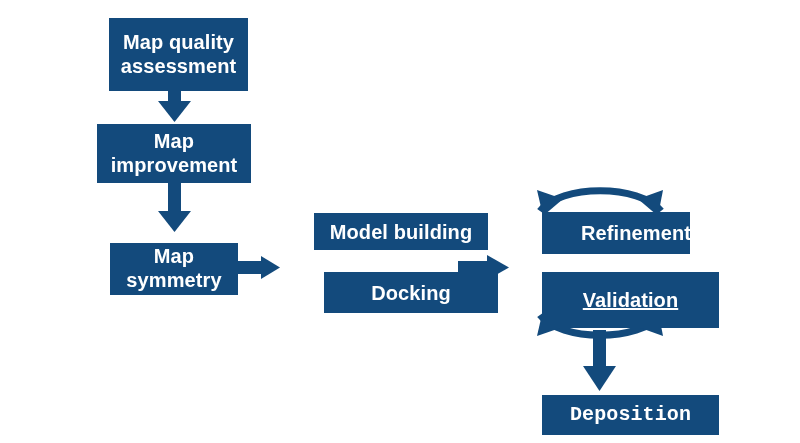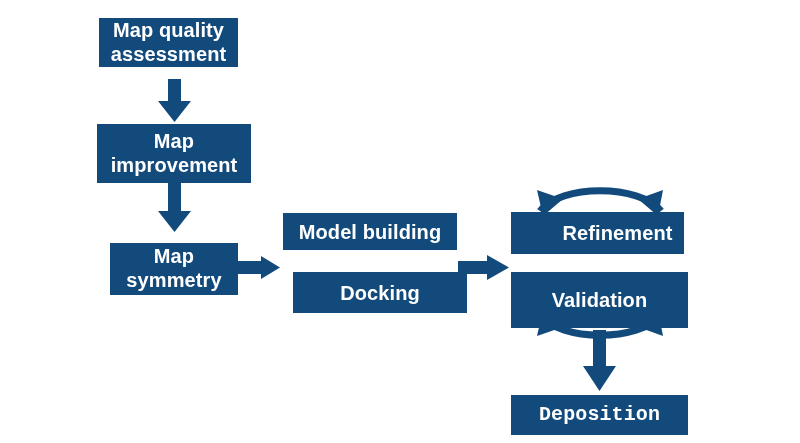--- a/index.html
+++ b/index.html
@@ -23,29 +23,29 @@
     align-items: center;
     justify-content: center;
     text-align: center;
     line-height: 1.18;
     font-size: 20px;
     font-weight: 600;
     letter-spacing: 0.1px;
     box-sizing: border-box;
     white-space: pre-line;
   }
-  .node.single { line-height: 1.1; }
+  .node.single { line-height: 1.1; margin-left: 31px; }
 
-  #n-map-quality     { left:99px; top:18px;  width:139px; height:49px;  font-size: 20px; }
+  #n-map-quality     { left:109px; top:18px;  width:139px; height:73px;  font-size: 20px; }
   #n-map-improvement { left:97px;  top:124px; width:154px; height:59px; font-size: 20px; }
   #n-map-symmetry    { left:110px; top:243px; width:128px; height:52px; font-size: 20px; }
   #n-model-building  { left:283px; top:213px; width:174px; height:37px; font-size: 20px; }
   #n-docking         { left:293px; top:272px; width:174px; height:41px; font-size: 20px; }
-  #n-refinement      { left:511px; top:212px; width:173px; height:42px; font-size: 20px; padding-left: 40px; }
-  #n-validation      { left:511px; top:272px; width:177px; height:56px; font-size: 20px; }
+  #n-refinement      { left:511px; top:212px; width:148px; height:42px; font-size: 20px; padding-left: 40px; }
+  #n-validation      { left:511px; top:272px; width:177px; height:56px; font-size: 20px; text-decoration: underline; }
   #n-deposition      { left:511px; top:395px; width:177px; height:40px; font-size: 20px; font-family: Liberation Mono, monospace; }
 
   svg.layer {
     position: absolute;
     left: 0;
     top: 0;
     width: 800px;
     height: 443px;
     pointer-events: none;
   }

